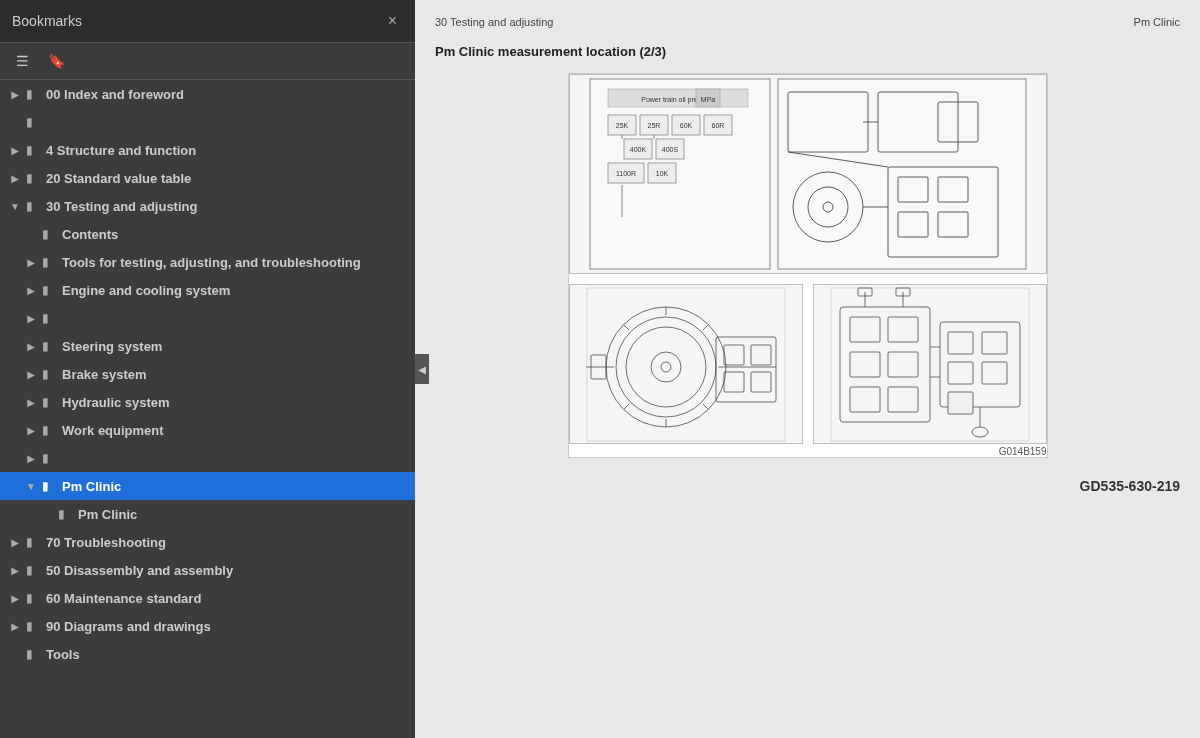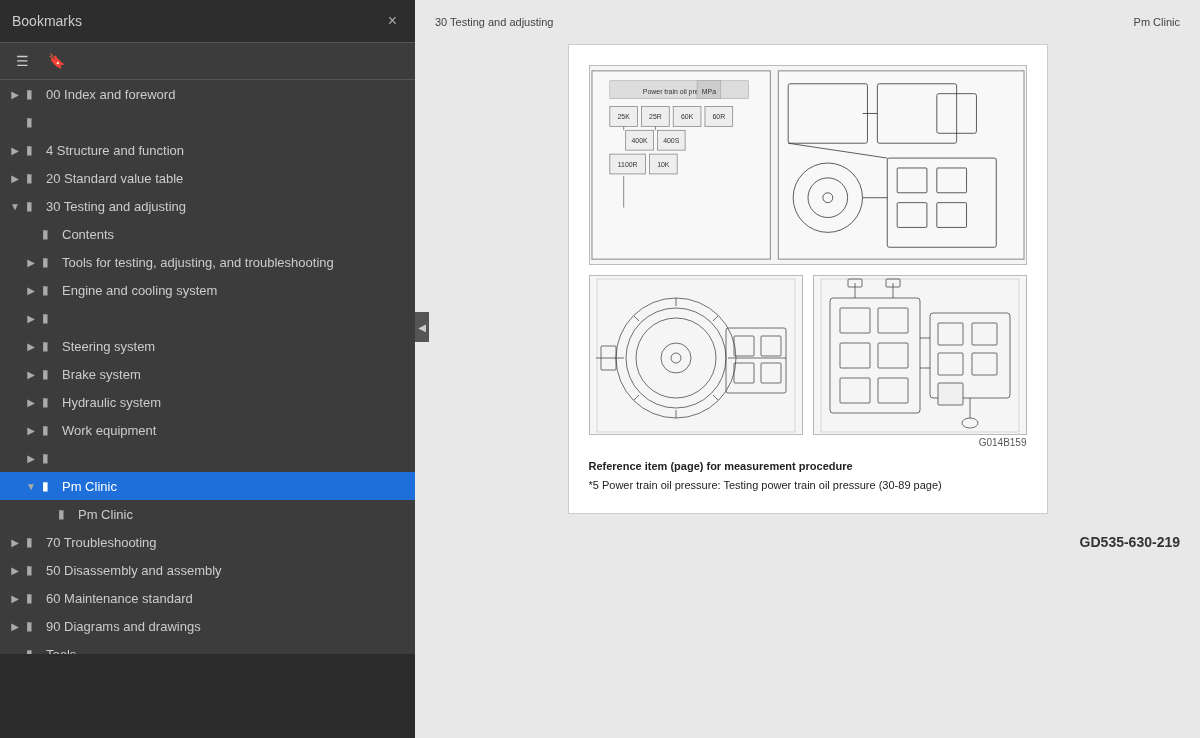--- a/index.html
+++ b/index.html
@@ -12,21 +12,21 @@
       background: #2b2b2b;
     }
 
     
     .sidebar {
       width: 415px;
       min-width: 415px;
       background: #3c3c3c;
       display: flex;
       flex-direction: column;
-      height: 654px;
+      height: 738px;
       position: relative;
     }
 
     .sidebar-header {
       background: #2d2d2d;
       padding: 10px 12px;
       display: flex;
       align-items: center;
       justify-content: space-between;
       border-bottom: 1px solid #555;
@@ -110,20 +110,21 @@
       min-width: 14px;
       margin-right: 6px;
       color: #aaa;
       font-size: 12px;
     }
 
     .tree-item.active .bookmark-icon { color: #fff; }
 
     .item-label {
       flex: 1;
+      font-weight: bold;
     }
 
     
     .tree-item.level-1 { padding-left: 24px; }
     .tree-item.level-2 { padding-left: 40px; }
 
     
     .sidebar-collapse {
       position: absolute;
       right: -14px;
@@ -163,21 +164,20 @@
       font-size: 13px;
       font-weight: bold;
       color: #222;
       margin-bottom: 14px;
     }
 
     
     .doc-page {
       background: #fff;
       border: 1px solid #ccc;
-      padding: 20px;
       max-width: 480px;
       margin: 0 auto;
     }
 
     .doc-images-grid {
       display: flex;
       flex-direction: column;
       gap: 10px;
     }
 
@@ -385,20 +385,21 @@
   </div>
 </div>
 
 <div class="main-content">
 
   <div class="doc-header">
     <span>30 Testing and adjusting</span>
     <span>Pm Clinic</span>
   </div>
 
+  <div class="doc-title">Pm Clinic measurement location (2/3)</div>
 
   <div class="doc-page">
     <div class="doc-images-grid">
 
       <div class="top-image">
         <svg width="440" height="195" viewBox="0 0 440 195" xmlns="http://www.w3.org/2000/svg">
 
           <rect x="2" y="2" width="180" height="190" fill="#f8f8f8" stroke="#888" stroke-width="1"></rect>
 
           <rect x="20" y="12" width="140" height="18" fill="#ddd" stroke="#999" stroke-width="0.5"></rect>
@@ -516,23 +517,19 @@
               <line x1="150" y1="120" x2="150" y2="140"></line>
               <ellipse cx="150" cy="145" rx="8" ry="5"></ellipse>
             </g>
           </svg>
         </div>
       </div>
     </div>
 
     <div class="figure-caption">G014B159</div>
 
-    <div class="doc-ref-text">
-      <div style="font-weight:bold; margin-bottom:2px;">Reference item (page) for measurement procedure</div>
-      <div>*5 Power train oil pressure: Testing power train oil pressure (30-89 page)</div>
-    </div>
   </div>
 
   <div class="doc-footer">
     <span>GD535-6</span>
     <span>30-219</span>
   </div>
 </div>
 
 </body></html>

